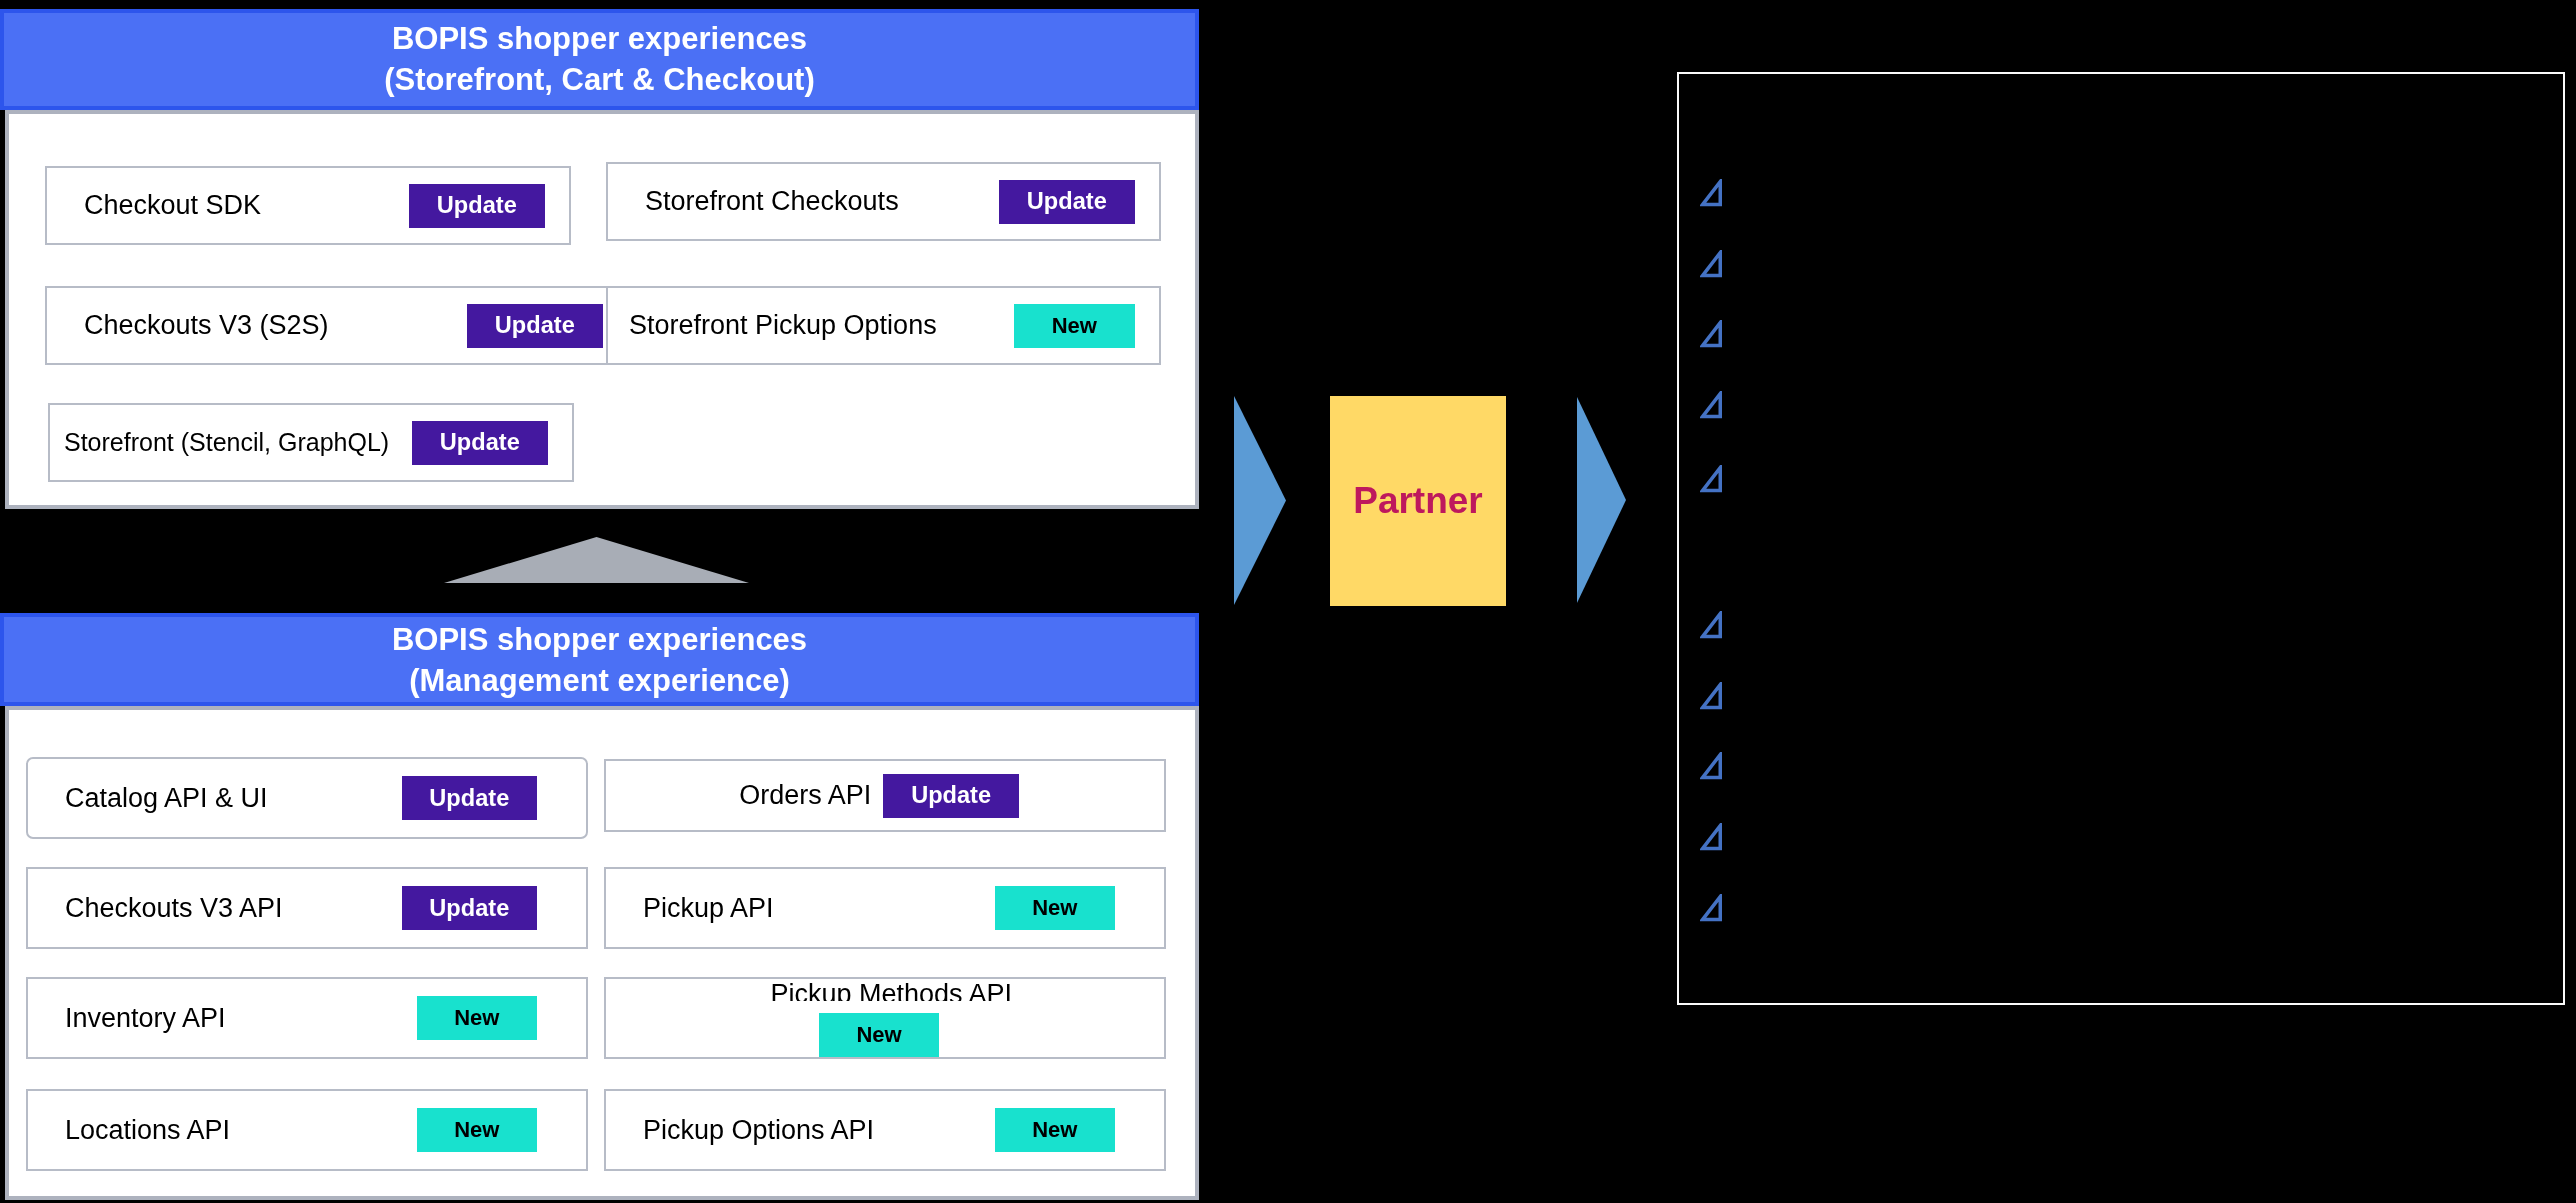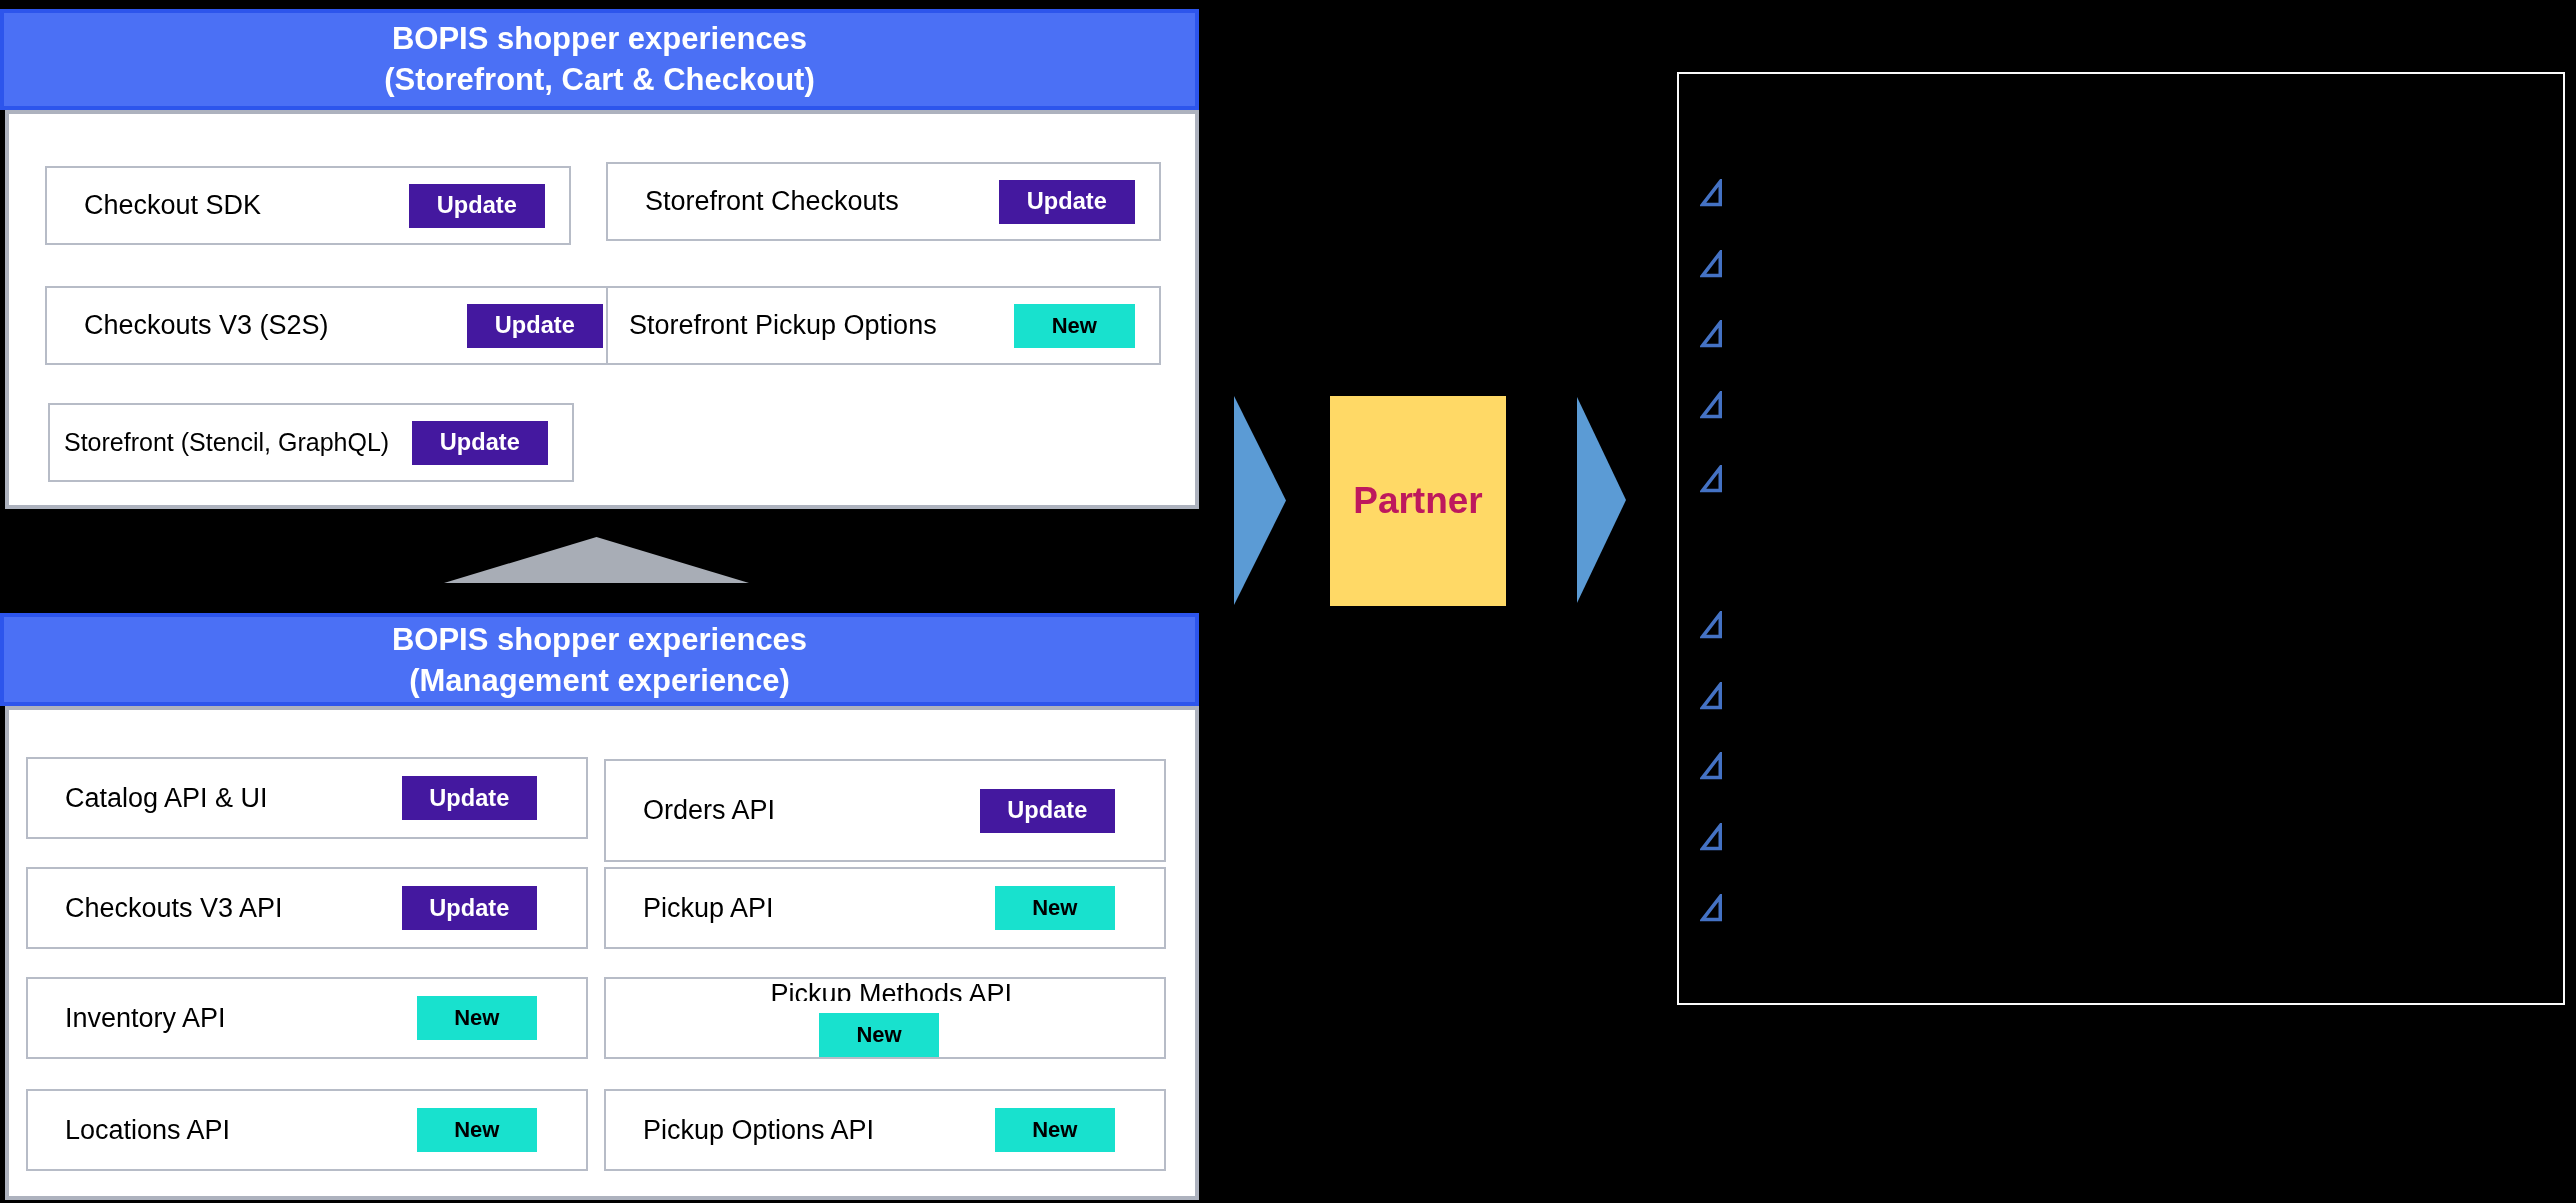--- a/index.html
+++ b/index.html
@@ -99,25 +99,25 @@
 
 <div class="abs up-tri"></div>
 
 <div class="abs hdr" style="top:613px;height:93px;">
   <div>BOPIS shopper experiences</div>
   <div>(Management experience)</div>
 </div>
 
 <div class="abs body-box" style="top:706px;height:494px;"></div>
 
-<div class="abs item" style="left:26px;top:757px;width:562px;height:82px;">
+<div class="abs item" style="left:26px;top:757px;width:562px;height:82px;border-radius:7px;">
   <span class="lbl">Catalog API &amp; UI</span>
   <span class="badge update" style="margin-right:24.5px;">Update</span>
 </div>
-<div class="abs item" style="left:604px;top:759px;width:562px;height:103px;">
+<div class="abs item" style="left:604px;top:759px;width:562px;height:73px;justify-content:center;">
   <span class="lbl">Orders API</span>
   <span class="badge update" style="margin-right:24.5px;">Update</span>
 </div>
 <div class="abs item" style="left:26px;top:867px;width:562px;height:82px;">
   <span class="lbl">Checkouts V3 API</span>
   <span class="badge update" style="margin-right:24.5px;">Update</span>
 </div>
 <div class="abs item" style="left:604px;top:867px;width:562px;height:82px;">
   <span class="lbl">Pickup API</span>
   <span class="badge new" style="margin-right:24.5px;">New</span>

